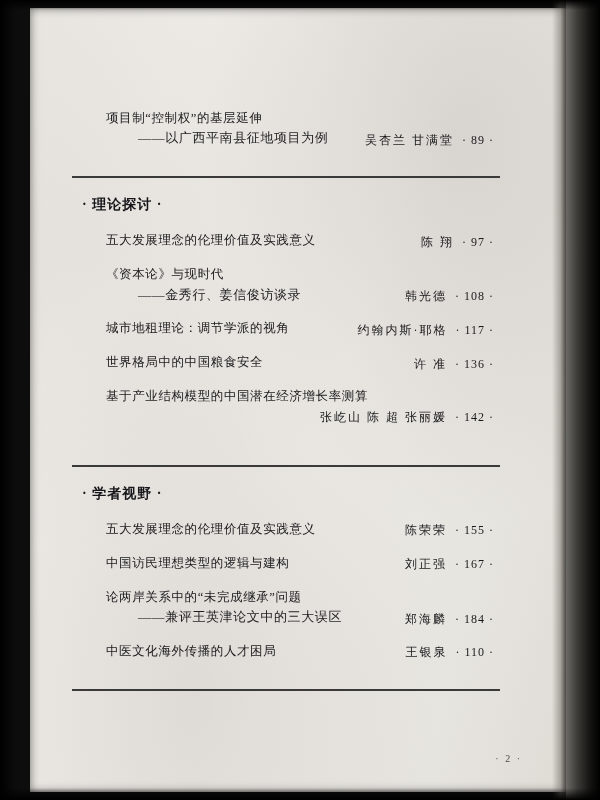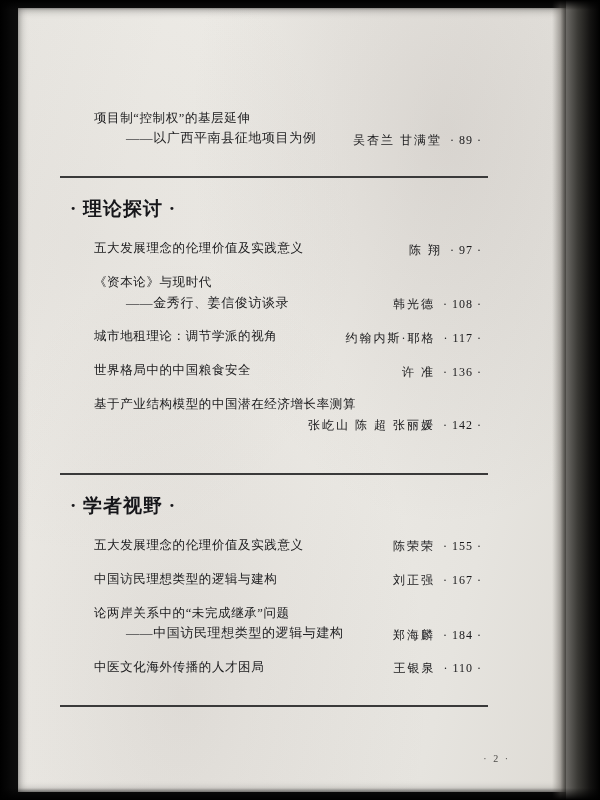--- a/index.html
+++ b/index.html
@@ -15,21 +15,21 @@
   }
   #page {
     position: relative;
     width: 600px;
     height: 800px;
     background: #0d0d0d;
   }
   
   #paper {
     position: absolute;
-    left: 18px;
+    left: 30px;
     top: 8px;
     width: 548px;
     height: 784px;
     background: linear-gradient(105deg, #e9e7e2 0%, #edebe6 20%, #eceae5 55%, #e6e4df 80%, #dedbd5 100%);
     box-shadow: 0 0 10px rgba(0,0,0,0.55) inset;
   }
   
   #paper::before {
     content: "";
     position: absolute;
@@ -84,21 +84,21 @@
     width: 428px;
   }
 
   .rule {
     height: 0;
     border-top: 2px solid #3a3a3a;
     margin: 0;
   }
 
   .section-head {
-    font-size: 19px;
+    font-size: 14px;
     color: #16161a;
     letter-spacing: 1px;
     font-weight: bold;
     margin: 10px 0 4px 10px;
   }
 
   .entry {
     position: relative;
     margin: 0 0 6px 0;
     padding: 5px 0 3px 0;
@@ -212,21 +212,21 @@
         <span class="author-line"><span class="authors">陈荣荣</span><span class="page">· 155 ·</span></span>
       </div>
 
       <div class="entry">
         <span class="title-line">中国访民理想类型的逻辑与建构</span>
         <span class="author-line"><span class="authors">刘正强</span><span class="page">· 167 ·</span></span>
       </div>
 
       <div class="entry">
         <span class="title-line">论两岸关系中的“未完成继承”问题</span>
-        <span class="sub-line">——中国访民理想类型的逻辑与建构</span>
+        <span class="sub-line">——兼评王英津论文中的三大误区</span>
         <span class="author-line"><span class="authors">郑海麟</span><span class="page">· 184 ·</span></span>
       </div>
 
       <div class="entry">
         <span class="title-line">中医文化海外传播的人才困局</span>
         <span class="author-line"><span class="authors">王银泉</span><span class="page">· 110 ·</span></span>
       </div>
 
       <div class="gap-md"></div>
       <div class="rule"></div>

